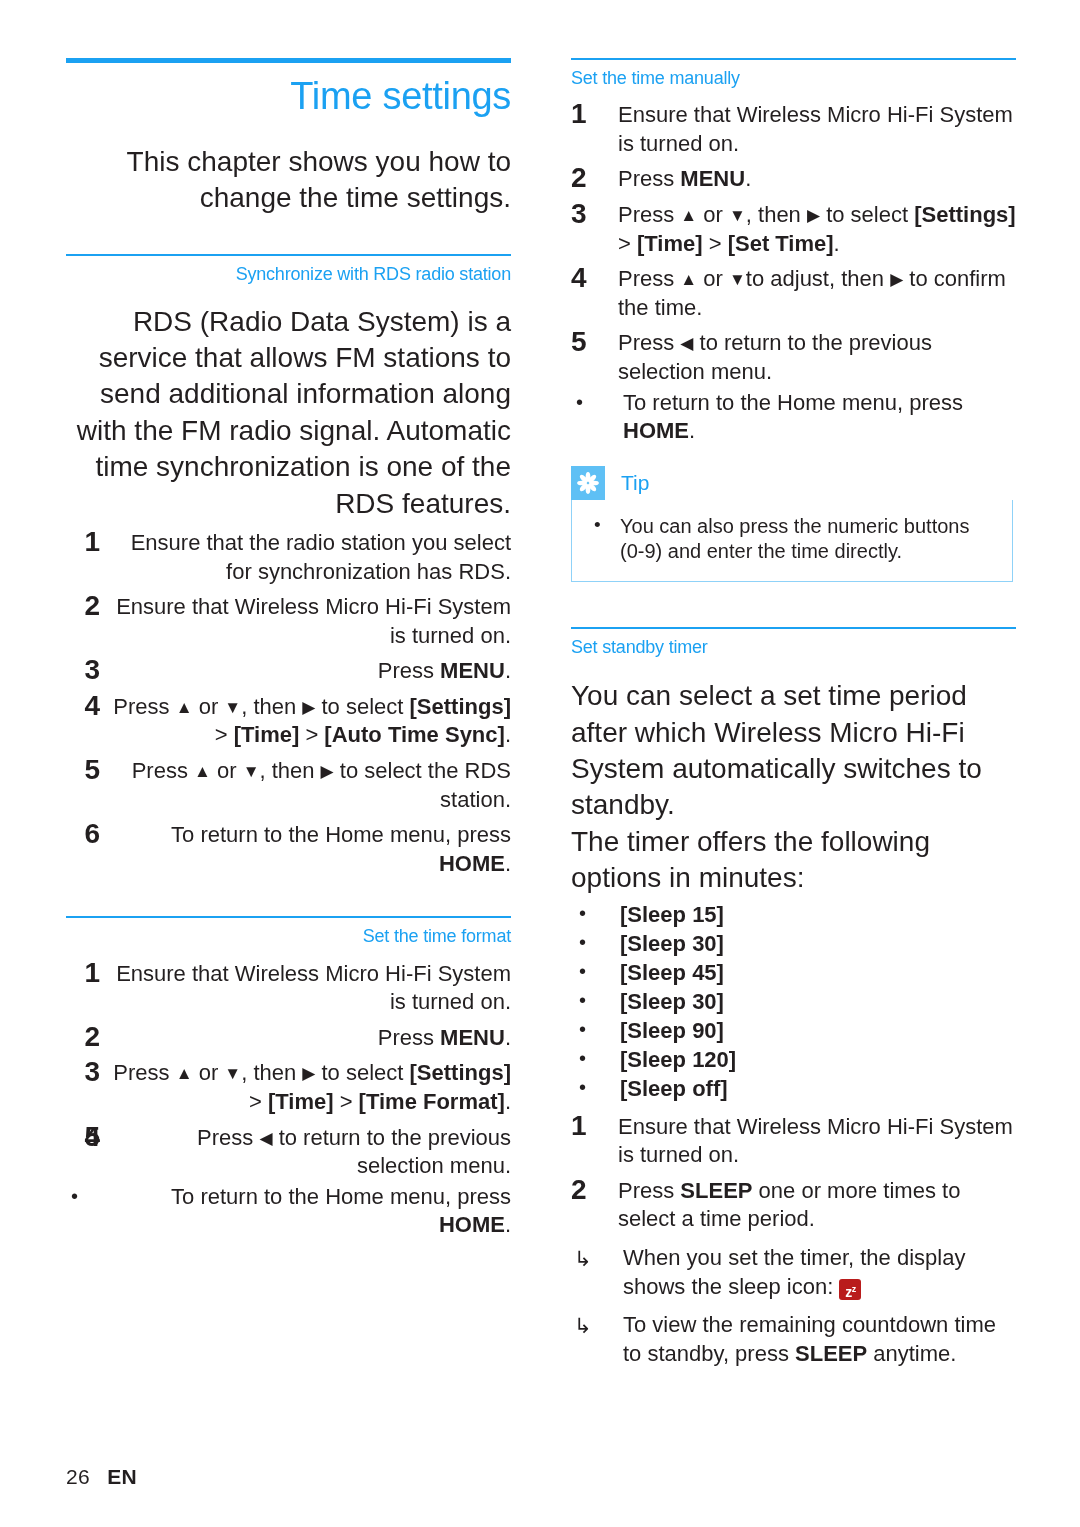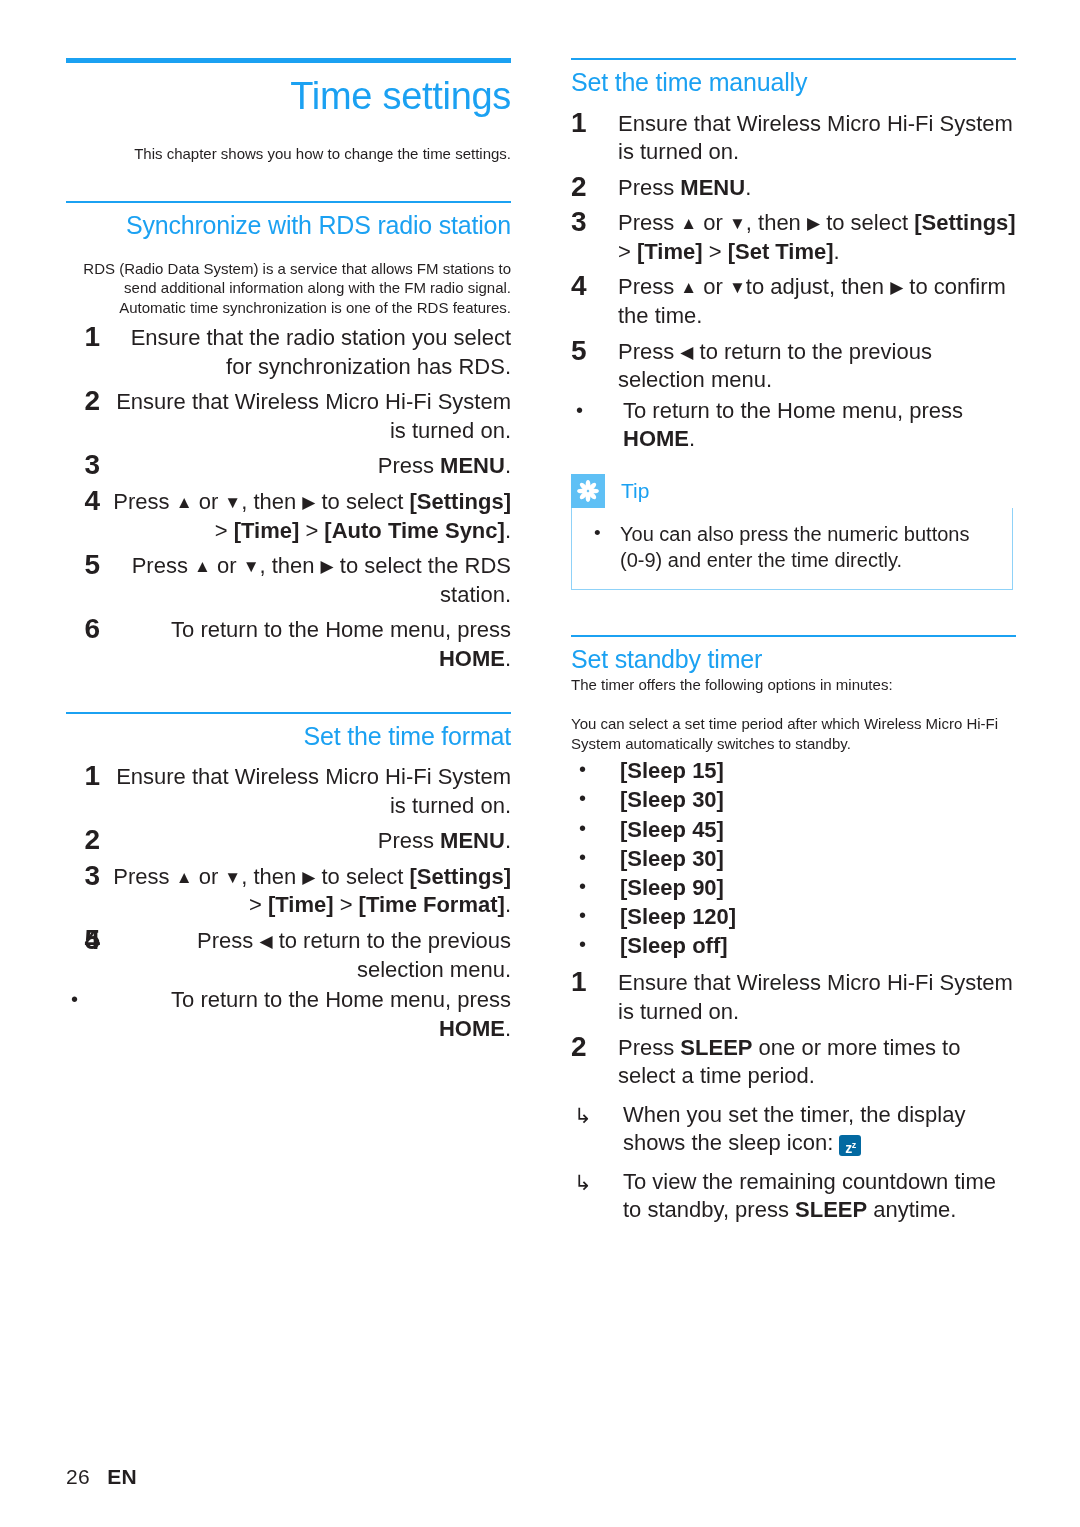--- a/index.html
+++ b/index.html
@@ -47,29 +47,29 @@
   h1.chapter-title {
     color: #1ba1f2;
     font-size: 38px;
     font-weight: 400;
     letter-spacing: -0.3px;
     margin: 12px 0 0 0;
     line-height: 1.12;
   }
   h2.section-title {
     color: #1ba1f2;
-    font-size: 25px;
+    font-size: 18px;
     font-weight: 400;
     letter-spacing: -0.2px;
     margin: 8px 0 0 0;
     line-height: 1.18;
   }
 
   p.body-text {
-    font-size: 15px;
+    font-size: 28px;
     font-weight: 300;
     line-height: 1.30;
     margin: 14px 0 0 0;
     color: #231f20;
   }
   p.body-text.tight { margin-top: 0; }
 
   
   ol.steps {
     list-style: none;
@@ -198,21 +198,21 @@
     left: 8px;
     top: -1px;
     font-size: 19px;
   }
 
   
   .sleep-icon {
     display: inline-block;
     width: 22px;
     height: 21px;
-    background: #0369a1;
+    background: #b91c1c;
     border-radius: 3px;
     color: #ffffff;
     font-size: 14px;
     font-weight: 700;
     line-height: 21px;
     text-align: center;
     vertical-align: -3px;
     letter-spacing: -0.5px;
     font-family: "Liberation Sans", sans-serif;
   }
@@ -375,22 +375,22 @@
             </li>
           </ul>
         </div>
       </div>
     </div>
 
     <div style="margin-top:45px;">
       <div class="rule-thin"></div>
       <h2 class="section-title">Set standby timer</h2>
 
+      <p class="body-text" style="margin-top:20px;">You can select a set time period after which Wireless Micro Hi-Fi System automatically switches to standby.</p>
       <p class="body-text tight" style="margin-top:0;">The timer offers the following options in minutes:</p>
-      <p class="body-text" style="margin-top:20px;">You can select a set time period after which Wireless Micro Hi-Fi System automatically switches to standby.</p>
 
       <ul class="plainbullets" style="margin-top:4px;">
         <li>
           <span class="dot">•</span>
           <b>[Sleep 15]</b>
         </li>
         <li>
           <span class="dot">•</span>
           <b>[Sleep 30]</b>
         </li>

